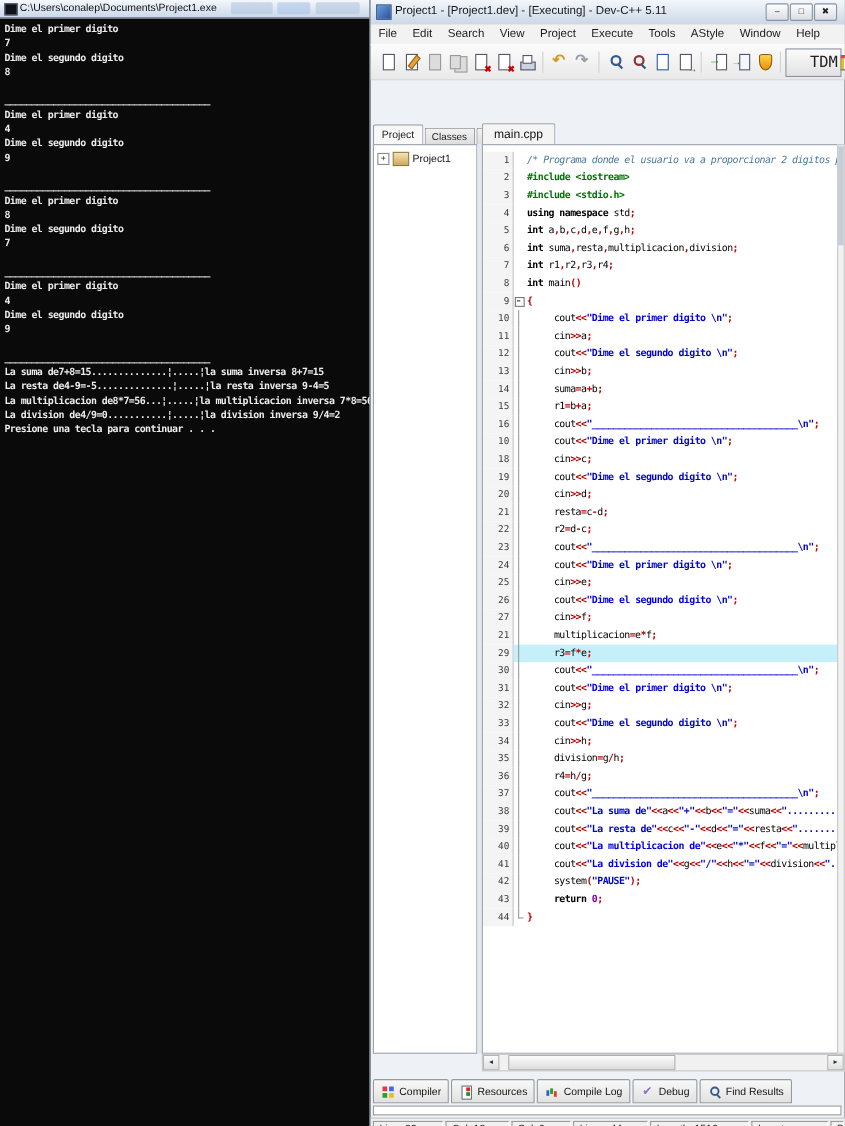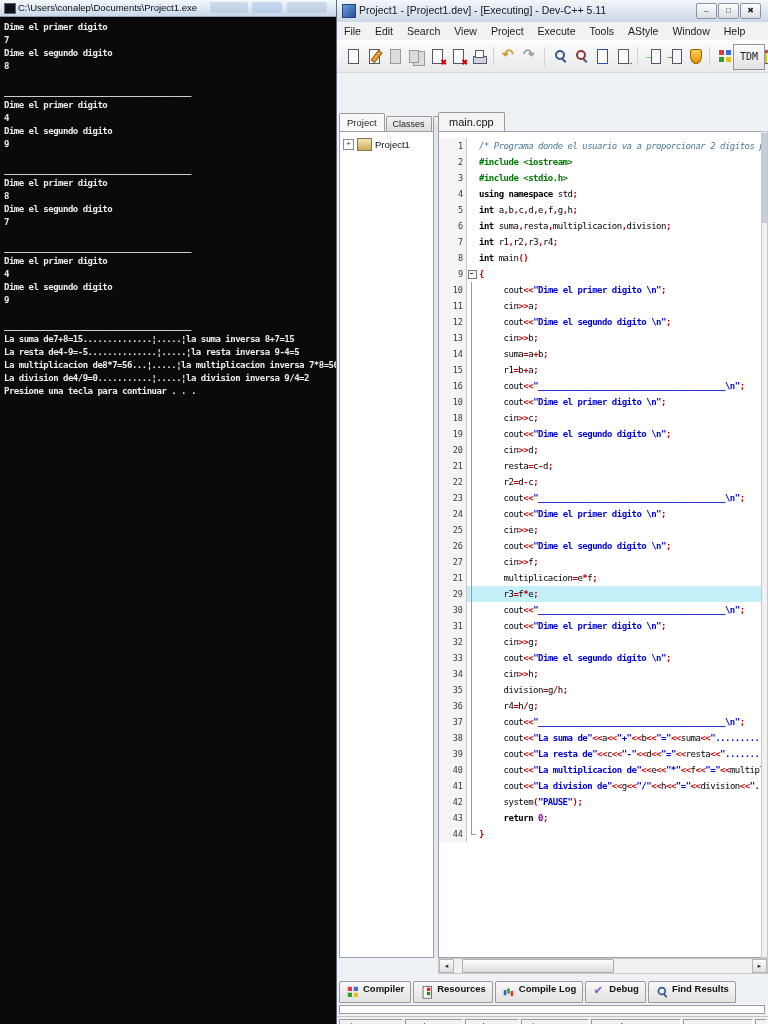--- a/index.html
+++ b/index.html
@@ -28,22 +28,22 @@
   .winbtn{width:19px;height:14px;margin-left:1px;border:1px solid #8a93a2;border-radius:2px;
     background:linear-gradient(#fefefe,#d9dde3);font-size:8px;line-height:13px;text-align:center;color:#222;cursor:pointer;}
   #menubar{left:0;top:22px;width:432px;height:18px;background:#f2f2f2;border-bottom:1px solid #d9d9d9;display:flex;align-items:center;}
   .menu-item{font-size:10.5px;color:#1c1c1c;padding:0 7px;cursor:pointer;}
   
   #toolbar1{left:0;top:40px;width:432px;height:33px;
     background:linear-gradient(#fcfcfc,#e9e9e9);border-bottom:1px solid #d7d7d7;display:flex;align-items:center;padding-left:3px;box-sizing:border-box;}
   .tb-group{display:flex;align-items:center;padding:0 3px;border-right:1px solid #d2d2d2;margin-right:2px;}
   .tbi{width:19px;height:19px;position:relative;display:inline-block;margin:0 1px;cursor:pointer;}
   #compiler-select{position:absolute;right:3px;top:44px;width:30px;height:24px;border:1px solid #8a93a2;
-    background:linear-gradient(#fbfbfb,#e2e2e2);font-size:10px;line-height:24px;text-align:center;color:#222;
-    overflow:hidden;cursor:pointer;font-family:"DejaVu Sans Mono",monospace;}
+    background:linear-gradient(#fbfbfb,#e2e2e2);font-size:14px;line-height:24px;text-align:center;color:#222;
+    overflow:hidden;cursor:pointer;font-family:"DejaVu Sans Mono",monospace;padding-left:19px;}
   #toolbar2{left:0;top:73px;width:432px;height:31px;
     background:linear-gradient(#fbfbfb,#e8e8e8);border-bottom:1px solid #cfcfcf;display:flex;align-items:center;padding-left:3px;box-sizing:border-box;}
   #globals-combo{width:212px;height:18px;background:#fff;border:1px solid #7a8aa0;margin-left:10px;
     position:relative;cursor:pointer;}
   #globals-value{font-size:9.5px;color:#333;line-height:17px;padding-left:4px;font-family:"DejaVu Sans Mono",monospace;}
   #globals-arrow{position:absolute;right:0;top:0;width:15px;height:16px;background:linear-gradient(#f8f8f8,#dcdcdc);
     border-left:1px solid #aab4c2;font-size:6px;text-align:center;line-height:16px;color:#222;}
   #toolbar2-spacer{flex:1;height:22px;margin:0 6px;border:1px solid #d6d6d6;background:#f0f0f0;}
   
   #panel-tabs{left:2px;top:106px;height:25px;display:flex;align-items:flex-end;}
@@ -87,22 +87,22 @@
   #editor-vthumb{position:absolute;left:0;top:1px;width:5px;height:90px;background:#c7cdd7;}
   #editor-hscroll{left:101px;top:958px;width:330px;height:16px;background:#f1f1f1;border:1px solid #c8c8c8;
     box-sizing:border-box;display:flex;align-items:center;}
   .scroll-arrow{width:15px;height:14px;background:linear-gradient(#fbfbfb,#dfdfdf);border:1px solid #b5b5b5;
     font-size:6px;text-align:center;line-height:13px;color:#333;flex:none;cursor:pointer;box-sizing:border-box;}
   #editor-hthumb{width:150px;height:12px;margin-left:8px;background:linear-gradient(#fdfdfd,#dcdcdc);
     border:1px solid #aeaeae;border-radius:1px;cursor:grab;}
   #hscroll-track{flex:1;}
   
   #bottom-tabs{left:2px;top:981px;height:22px;display:flex;position:absolute;}
-  .btab{display:flex;border:1px solid #9a9a9a;background:linear-gradient(#f8f8f8,#e2e2e2);
-    margin-right:2px;padding:1px 6px 1px 3px;font-size:9.5px;color:#111;border-radius:2px 2px 0 0;cursor:pointer;font-weight:bold;}
+  .btab{display:flex;align-items:center;border:1px solid #9a9a9a;background:linear-gradient(#f8f8f8,#e2e2e2);
+    margin-right:2px;padding:1px 6px 1px 3px;font-size:9.5px;color:#111;border-radius:2px 2px 0 0;cursor:pointer;}
   .btab .tbi{width:16px;height:16px;margin-right:3px;transform:scale(.85);}
   #report-strip{left:2px;top:1005px;width:426px;height:9px;background:#fff;border:1px solid #9a9a9a;box-sizing:border-box;}
   
   #statusbar{left:0;top:1016px;width:432px;height:22px;background:#f0f0f0;border-top:1px solid #c2c2c2;
     display:flex;padding:2px 0 0 2px;box-sizing:border-box;}
   .seg{border:1px solid;border-color:#9a9a9a #ffffff #ffffff #9a9a9a;background:#f0f0f0;font-size:9.5px;
     color:#222;padding:1px 5px;margin-right:2px;white-space:nowrap;overflow:hidden;flex:none;}
   
   .s-page::before,.s-page-pencil::before,.s-page-x::before,.s-page-blue::before,.s-page-arrow::before,
   .s-page-res::before{content:"";position:absolute;left:4px;top:2px;width:9px;height:13px;background:#fff;border:1px solid #556;}

